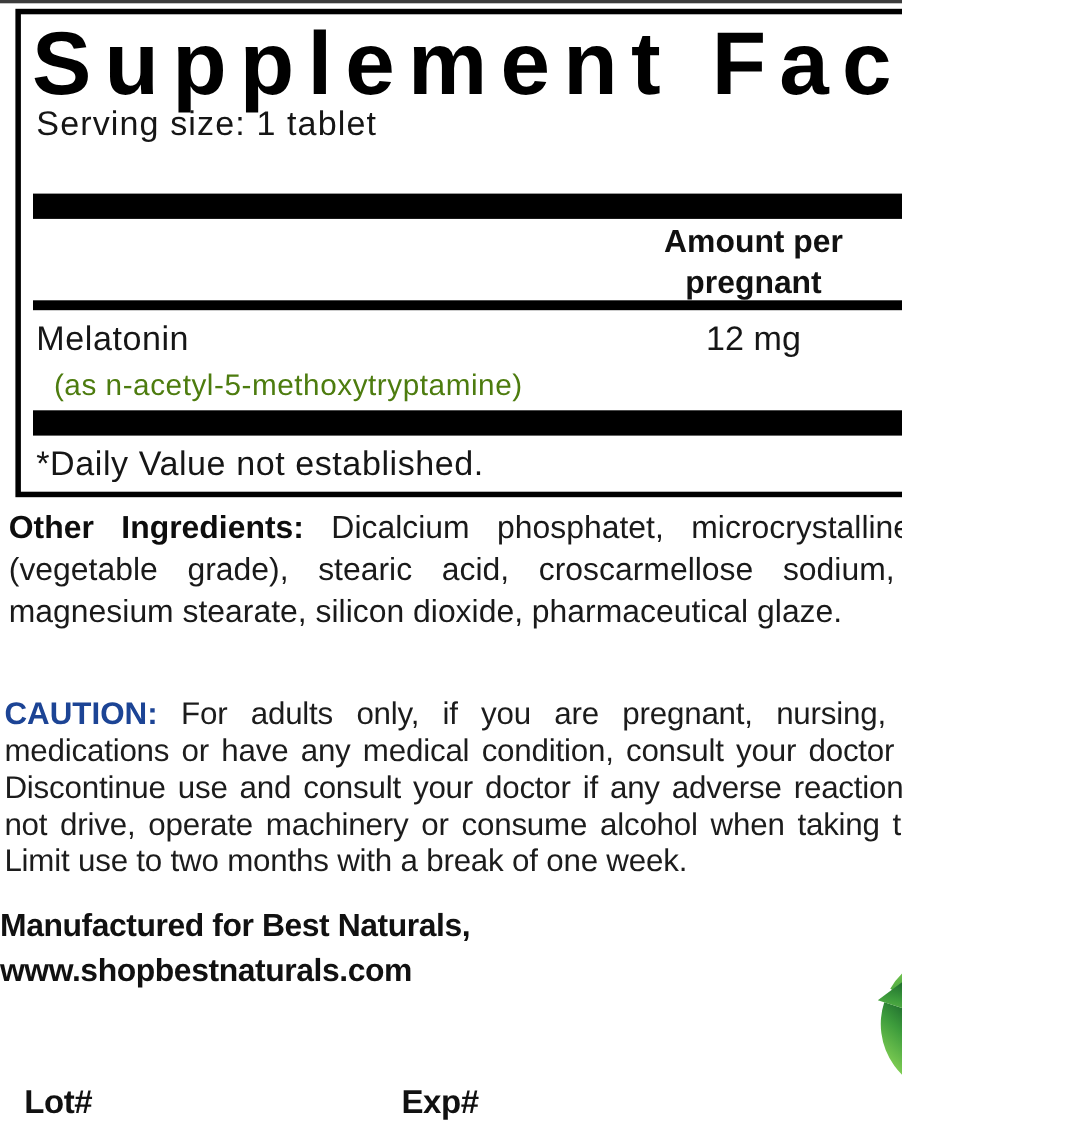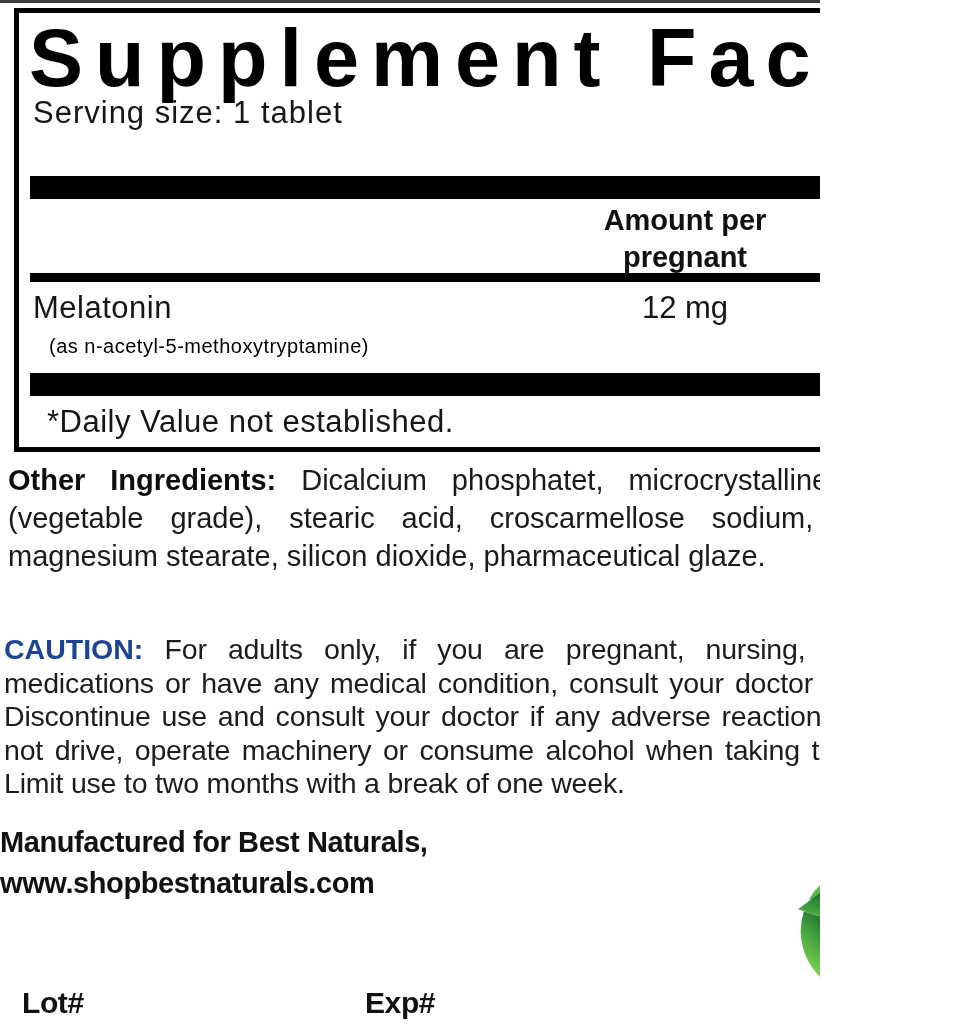--- a/index.html
+++ b/index.html
@@ -59,24 +59,24 @@
   .row-amount {
     position: absolute; left: 516px; top: 277px; width: 300px;
     font-size: 31px; text-align: center; color: #161616;
   }
   .row-dv {
     position: absolute; left: 806px; top: 272px; width: 130px;
     font-size: 34px; text-align: center; color: #161616;
   }
   .row-detail {
     position: absolute; left: 30px; top: 322px;
-    font-size: 20px; letter-spacing: 0.5px; color: #000000;
+    font-size: 27px; letter-spacing: 0.5px; color: #4d7c0f;
   }
   .footnote {
-    position: absolute; left: 28px; top: 391px;
+    position: absolute; left: 14px; top: 391px;
     font-size: 31px; letter-spacing: 0.5px; color: #161616;
   }
 
   
   .other-ingredients {
     position: absolute; left: 8px; top: 461px; width: 958px;
     font-size: 29px; line-height: 38px; text-align: justify;
     color: #1a1a1a;
   }
   .other-ingredients .label { font-weight: bold; color: #0d0d0d; }

